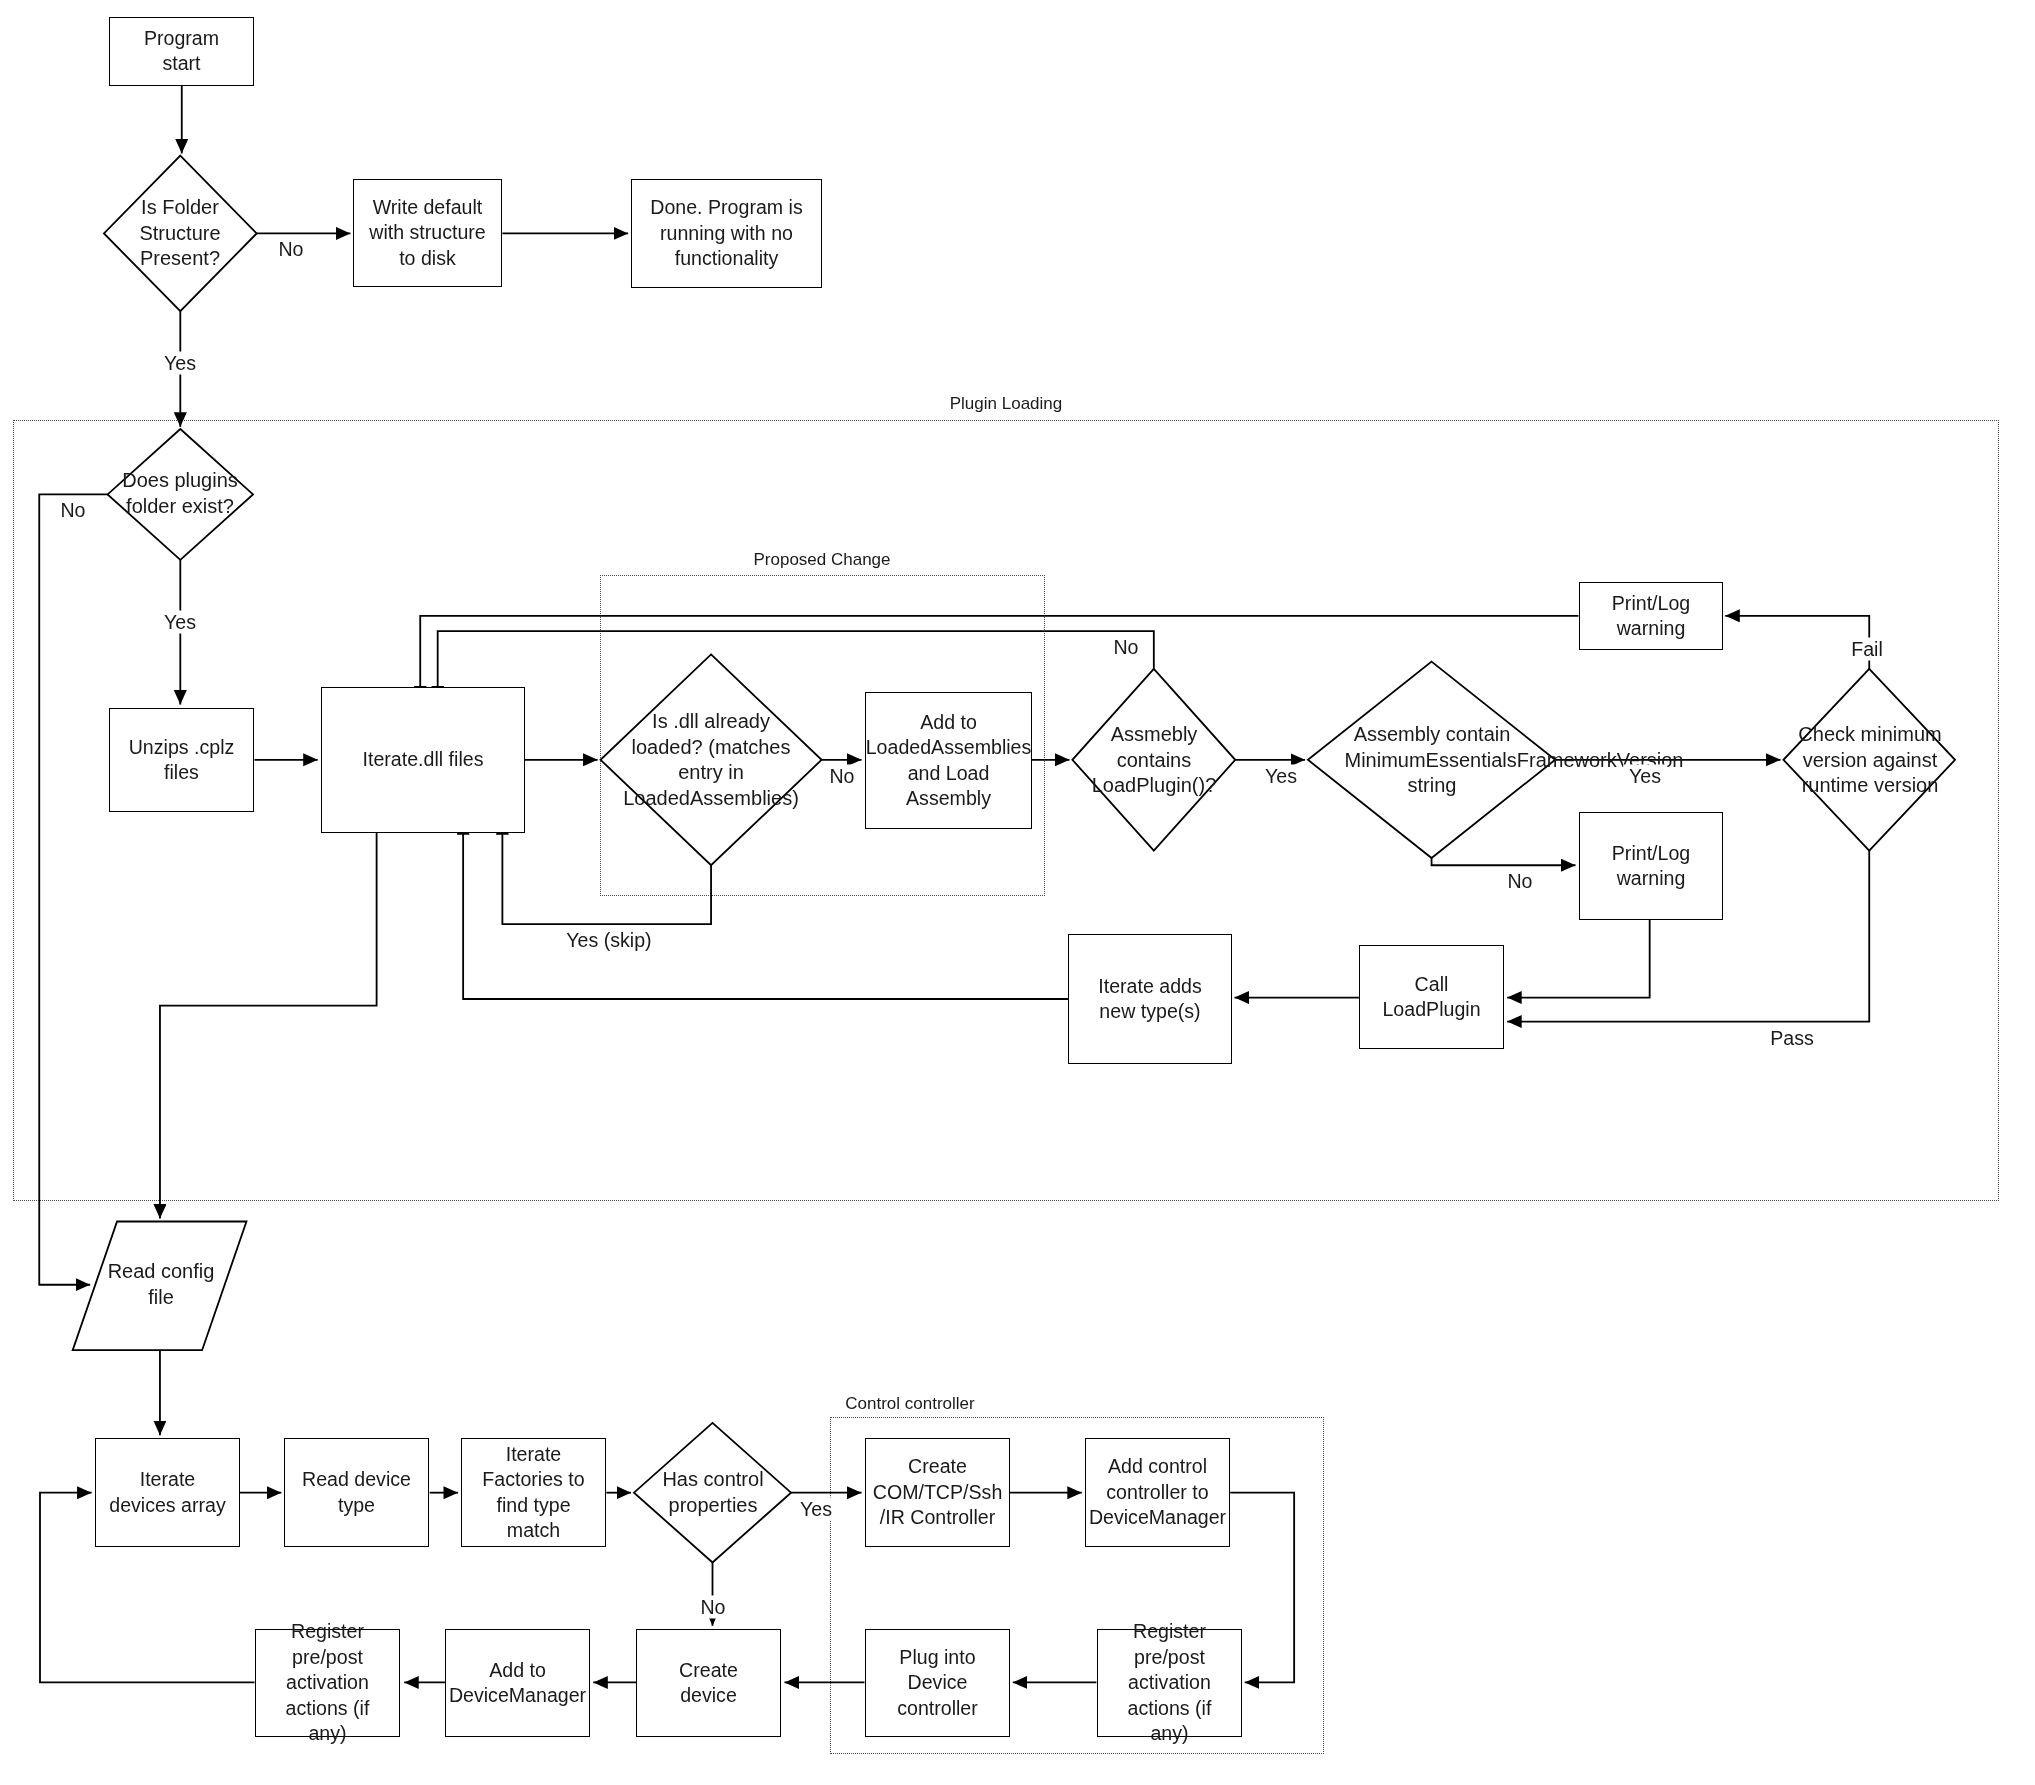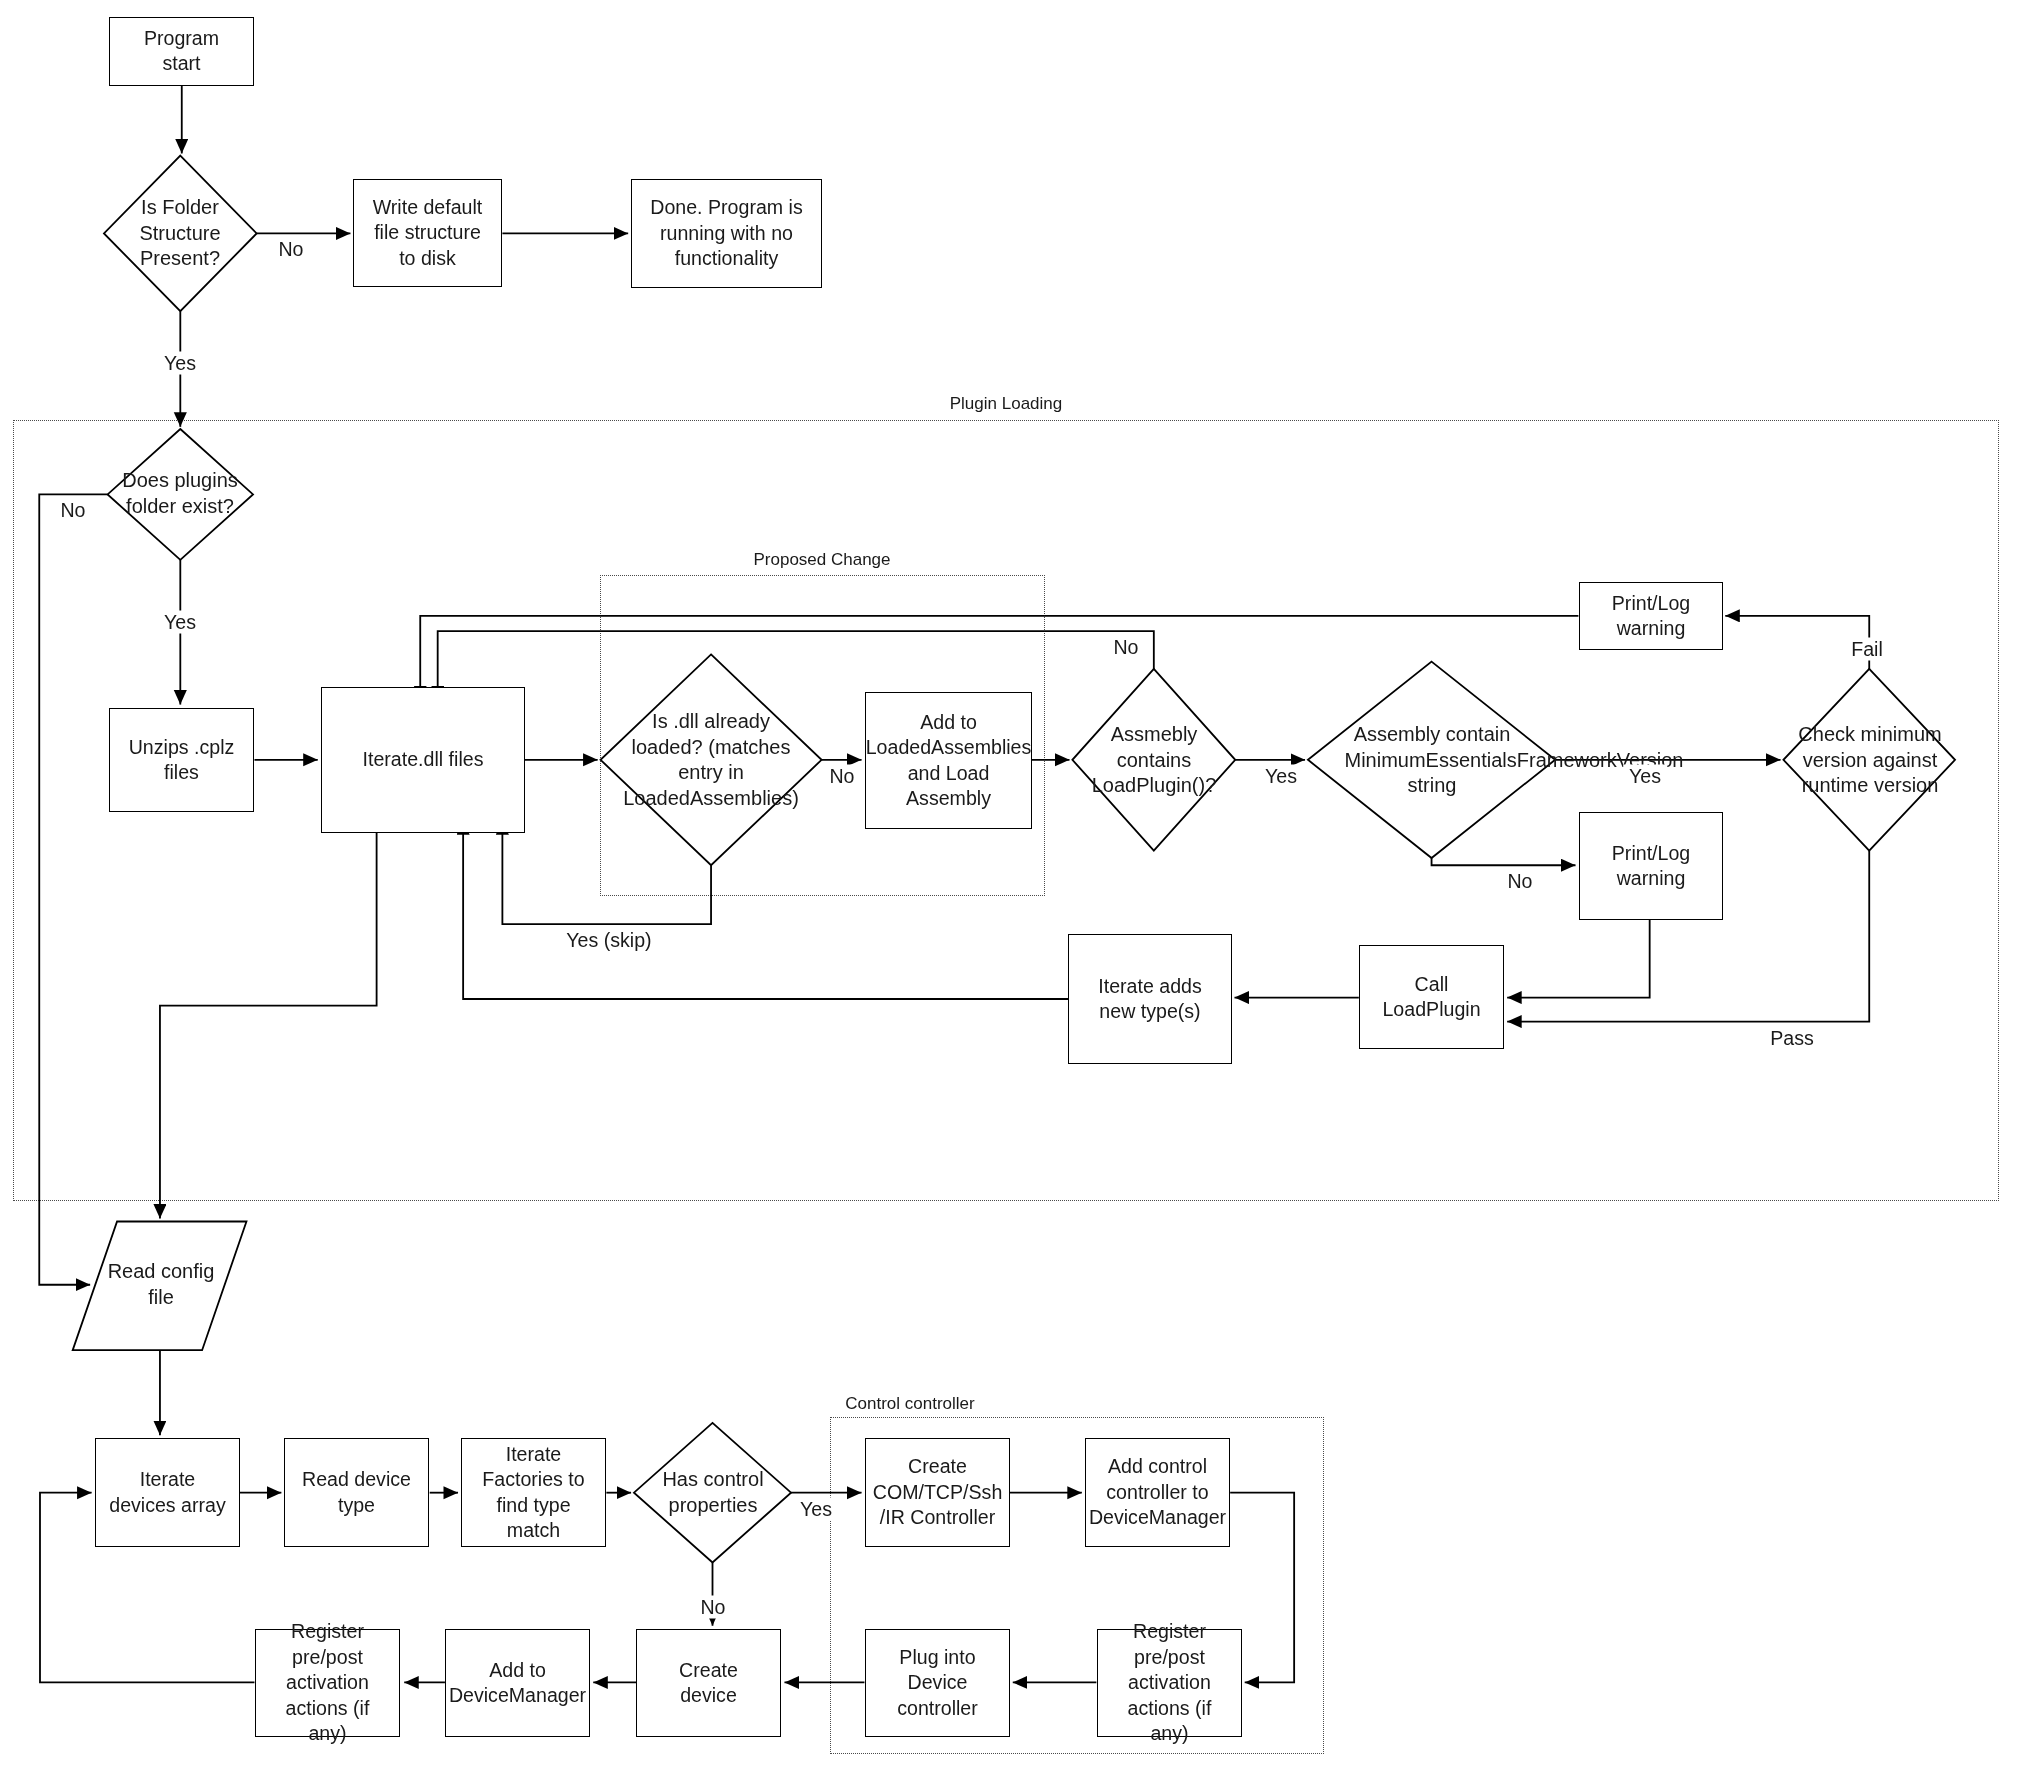--- a/index.html
+++ b/index.html
@@ -80,21 +80,21 @@
       <polygon points="980,1957 1088,2053 980,2149 872,2053"></polygon>
       <polygon points="161,1680 339,1680 278,1857 100,1857"></polygon>
     </g>
   </svg>
 
   <div class="container-label" style="left:1006px;top:404px">Plugin Loading</div>
   <div class="container-label" style="left:822px;top:560px">Proposed Change</div>
   <div class="container-label" style="left:910px;top:1404px">Control controller</div>
 
   <div class="node box" style="left:109px;top:16.7px;width:145px;height:69px">Program start</div>
-  <div class="node box" style="left:353px;top:179px;width:149px;height:108px">Write default file structure to disk</div>
+  <div class="node box" style="left:353px;top:179px;width:149px;height:108px">Write default with structure to disk</div>
   <div class="node box" style="left:631px;top:179px;width:191px;height:109px">Done.  Program is running with no functionality</div>
   <div class="node box" style="left:109px;top:708px;width:145px;height:104px">Unzips .cplz files</div>
   <div class="node box" style="left:321px;top:687px;width:204px;height:146px">Iterate.dll files</div>
   <div class="node box" style="left:865px;top:692px;width:167px;height:137px">Add to LoadedAssemblies and Load Assembly</div>
   <div class="node box" style="left:1579px;top:582px;width:144px;height:68px">Print/Log warning</div>
   <div class="node box" style="left:1579px;top:812px;width:144px;height:108px">Print/Log warning</div>
   <div class="node box" style="left:1359px;top:945px;width:145px;height:104px">Call LoadPlugin</div>
   <div class="node box" style="left:1068px;top:934px;width:164px;height:130px">Iterate adds new type(s)</div>
   <div class="node box" style="left:284px;top:1438px;width:145px;height:109px">Read device type</div>
   <div class="node box" style="left:95px;top:1438px;width:145px;height:109px">Iterate devices array</div>

